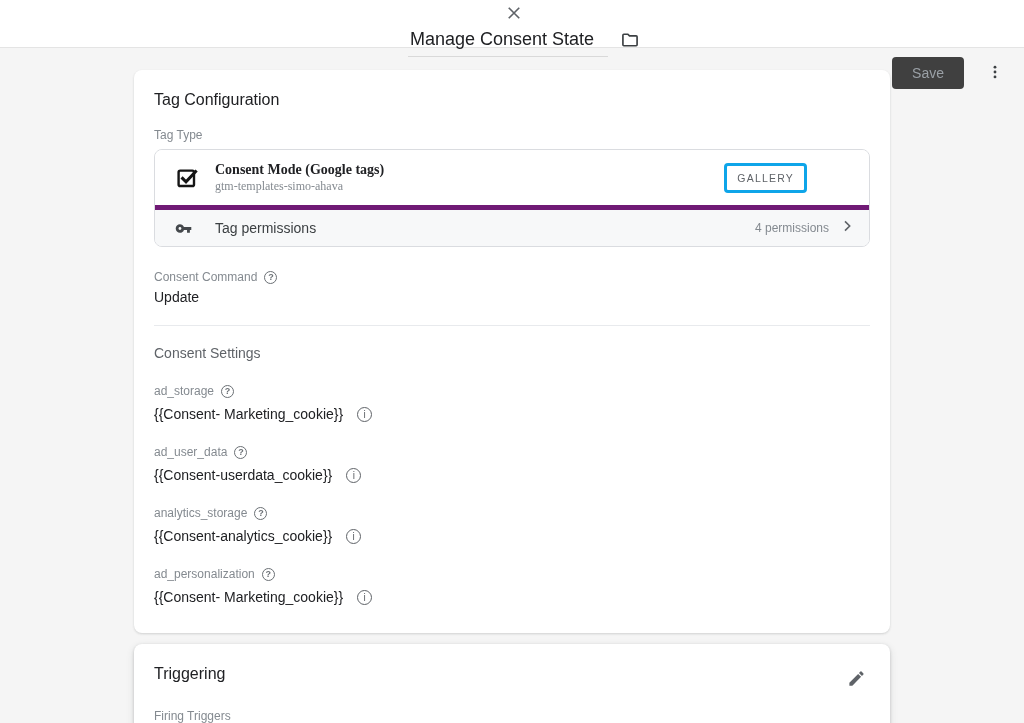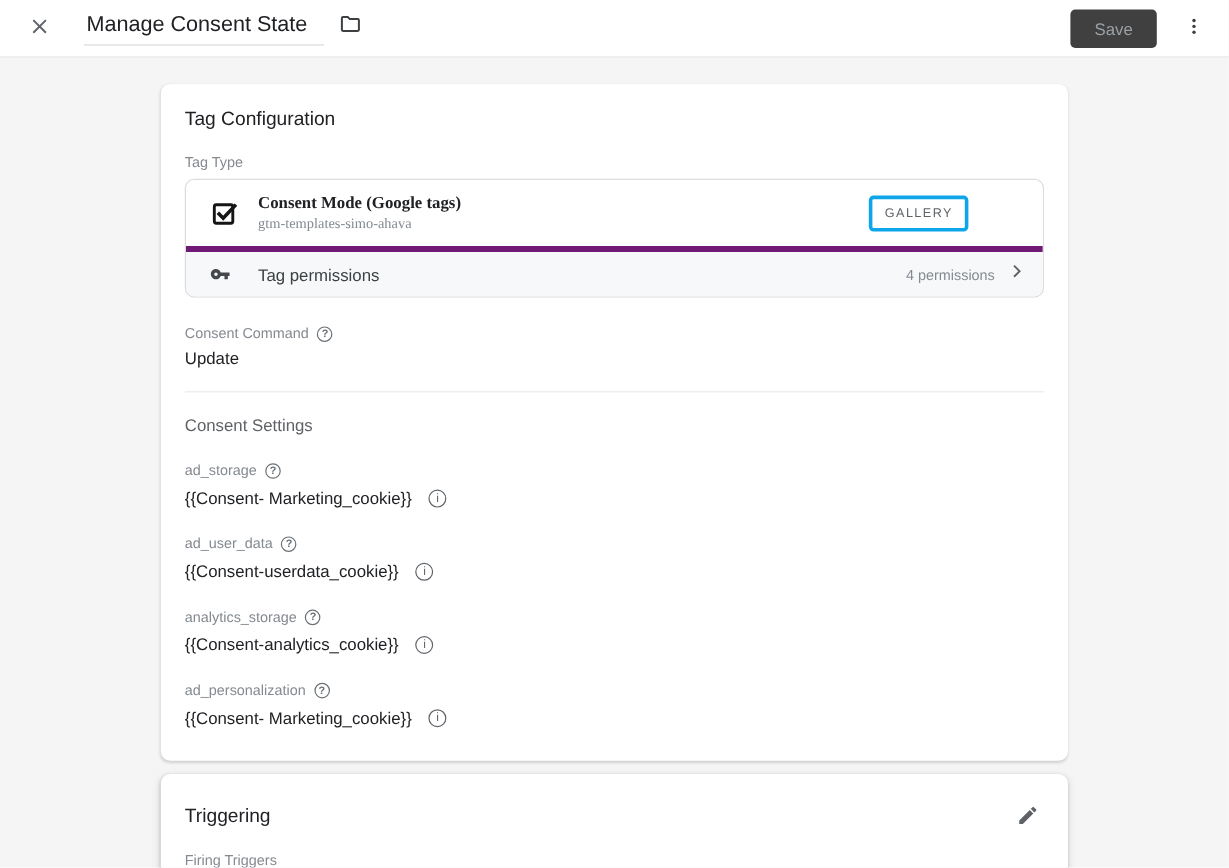--- a/index.html
+++ b/index.html
@@ -11,20 +11,21 @@
   }
 
   
   .topbar {
     height: 48px;
     background: #fff;
     border-bottom: 1px solid #e4e4e4;
     display: flex;
     align-items: center;
     padding: 0 16px 0 20px;
+    flex-direction: column;
   }
   .icon-btn {
     background: none; border: none; cursor: pointer;
     display: inline-flex; align-items: center; justify-content: center;
     padding: 4px;
   }
   .title-wrap {
     margin-left: 24px;
     display: flex; align-items: center;
   }
@@ -58,21 +59,21 @@
     border-radius: 8px;
     box-shadow: 0 1px 2px rgba(60,64,67,.12), 0 1px 3px rgba(60,64,67,.08);
     padding: 21px 20px 28px 20px;
   }
   .card.elevated {
     margin-top: 11px;
     box-shadow: 0 1px 3px rgba(60,64,67,.25), 0 3px 8px rgba(60,64,67,.12);
     padding-bottom: 40px;
   }
   .card-heading { font-size: 16px; font-weight: 400; color: #202124; }
-  .card-heading-row { display: flex; align-items: center; justify-content: space-between; }
+  .card-heading-row { display: flex; align-items: flex-start; justify-content: space-between; }
 
   .small-label {
     font-size: 12px;
     color: #848a90;
     display: flex; align-items: center;
   }
   .mt { margin-top: 19px; }
 
   
   .tagtype-box {

